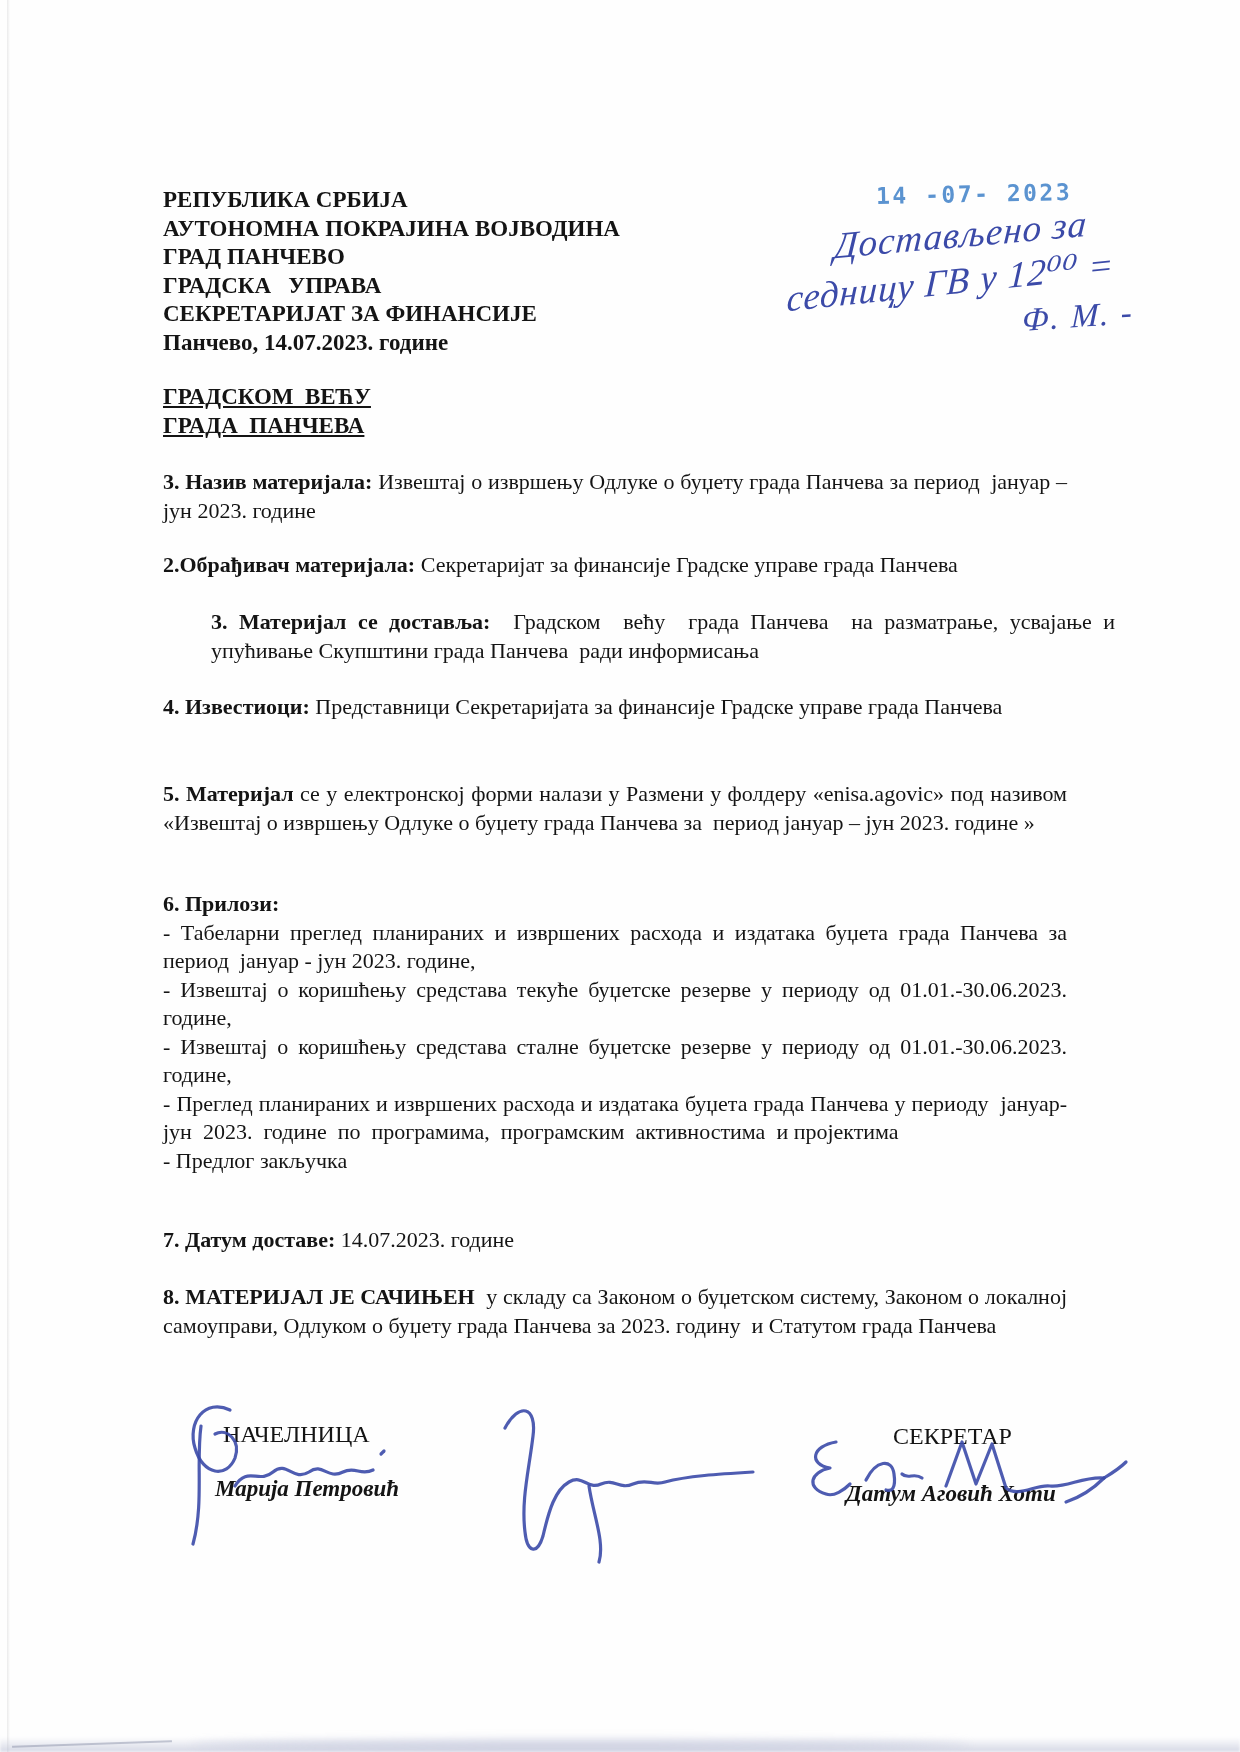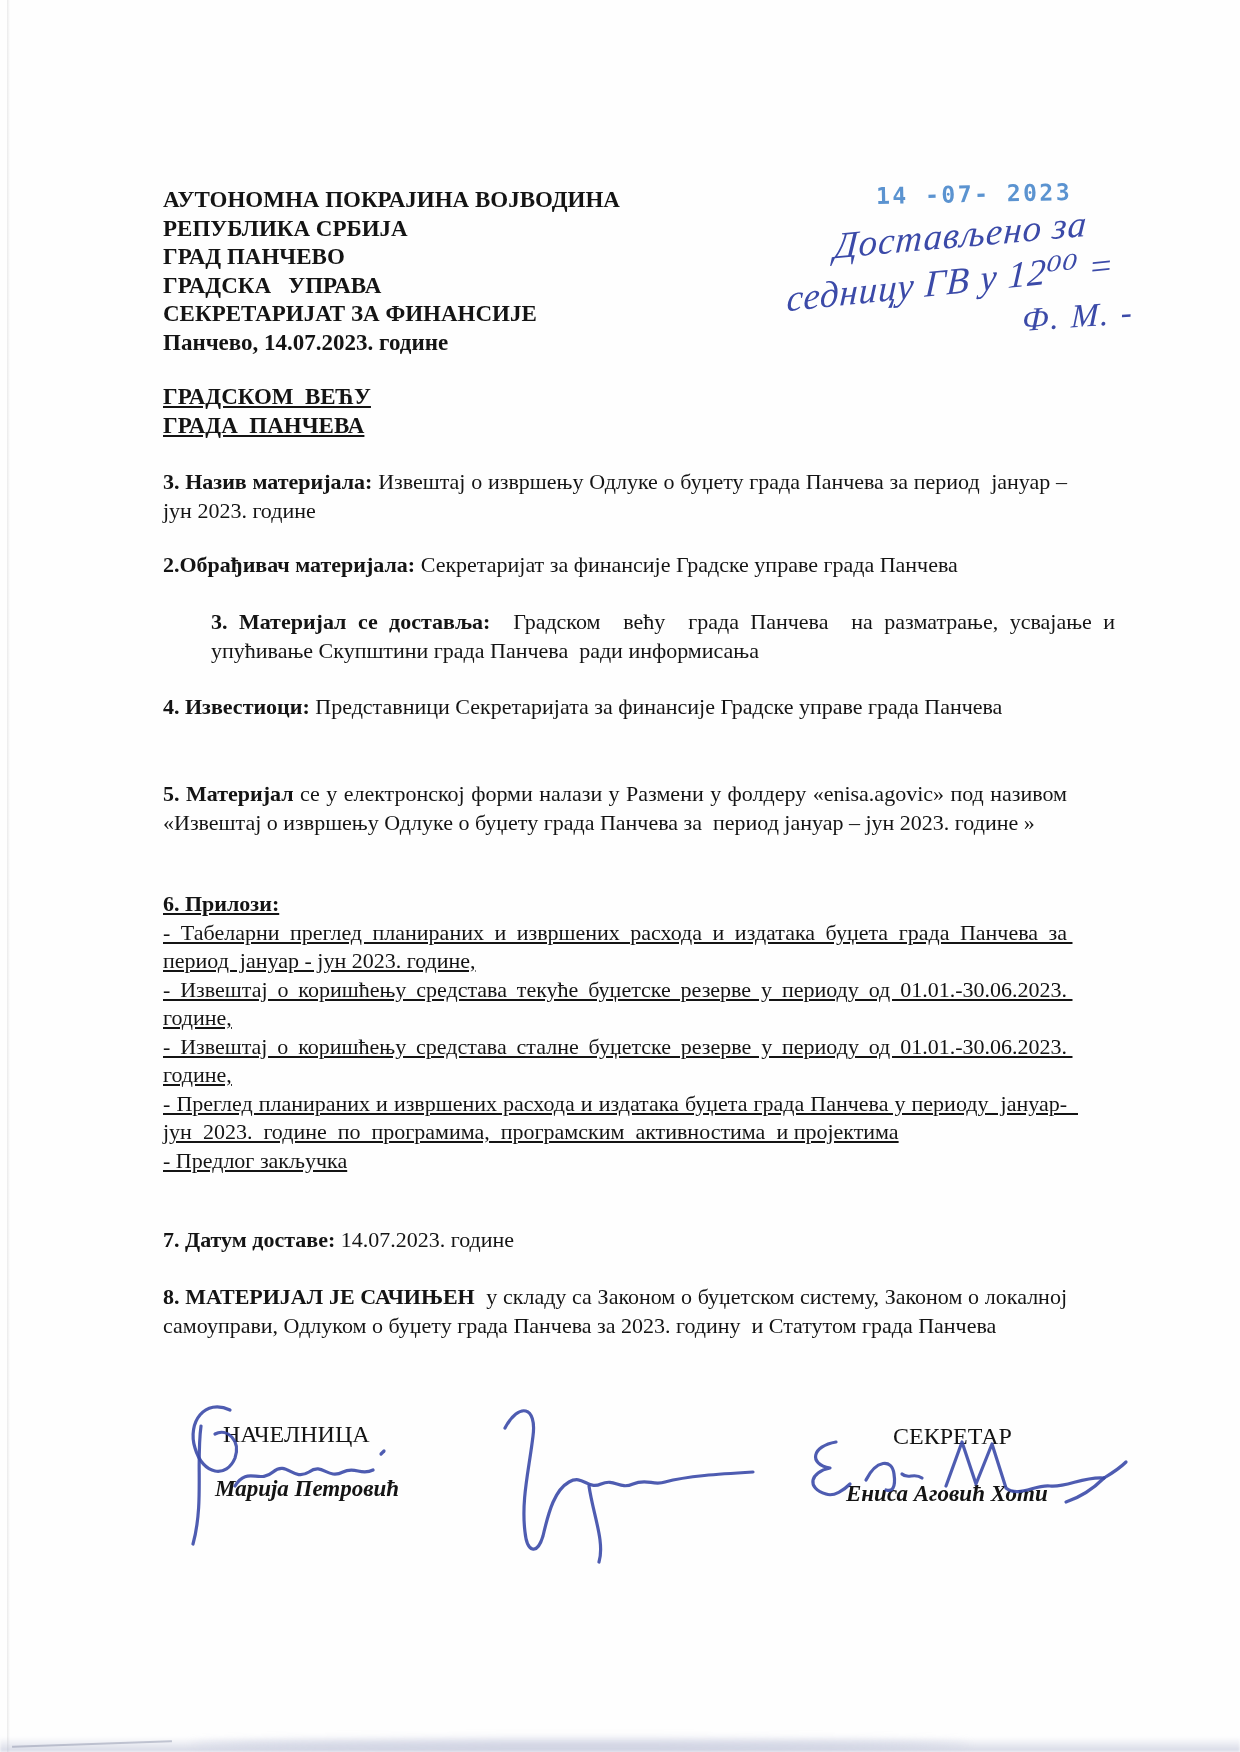--- a/index.html
+++ b/index.html
@@ -9,21 +9,21 @@
     font-family:"Liberation Serif",serif;color:#141414;
   }
   .abs{position:absolute;}
   .t{white-space:pre-wrap;}
   
   .letterhead{left:163px;top:186px;width:905px;font-weight:bold;font-size:23px;line-height:28.5px;}
   .recipient{left:163px;top:383px;width:905px;font-weight:bold;font-size:23px;line-height:28.5px;text-decoration:underline;}
   
   .par{left:163px;width:904px;font-size:22px;line-height:28.5px;text-align:justify;}
   .par b{font-weight:bold;}
-  .par p{margin:0;text-decoration:underline;}
+  .par p{margin:0;}
   
   .stamp{
     left:876px;top:181px;
     font-family:"DejaVu Sans Mono",monospace;font-weight:bold;
     font-size:23px;letter-spacing:2.5px;color:#4e8bcd;opacity:.92;
     transform:rotate(-1.2deg);
   }
   
   .hand{font-style:italic;color:#3b4aa8;font-family:"Liberation Serif","DejaVu Serif",serif;}
   .hand-1{left:834px;top:213px;font-size:37px;letter-spacing:1px;transform:rotate(-5deg) skewX(-9deg);}
@@ -52,22 +52,22 @@
 
   <div class="abs scan-edge"></div>
 
   <div class="abs stamp t">14 -07- 2023</div>
 
   <div class="abs hand hand-1 t">Достављено за</div>
   <div class="abs hand hand-2 t">седницу ГВ у 12⁰⁰ =</div>
   <div class="abs hand hand-3 t">Ф. М. -</div>
 
   <div class="abs letterhead">
+    <div class="t">РЕПУБЛИКА СРБИЈА</div>
     <div class="t">АУТОНОМНА ПОКРАЈИНА ВОЈВОДИНА</div>
-    <div class="t">РЕПУБЛИКА СРБИЈА</div>
     <div class="t">ГРАД ПАНЧЕВО</div>
     <div class="t">ГРАДСКА   УПРАВА</div>
     <div class="t">СЕКРЕТАРИЈАТ ЗА ФИНАНСИЈЕ</div>
     <div class="t">Панчево, 14.07.2023. године</div>
   </div>
 
   <div class="abs recipient">
     <div class="t">ГРАДСКОМ  ВЕЋУ</div>
     <div class="t">ГРАДА  ПАНЧЕВА</div>
   </div>
@@ -121,21 +121,21 @@
   <svg class="abs scribble" style="left:175px;top:1392px;" width="600" height="180" viewBox="0 0 600 180">
     <path d="M55,18 C30,6 12,30 20,56 C28,84 52,86 60,66 C66,48 52,36 40,42"></path>
     <path d="M26,34 C21,70 29,112 18,152"></path>
     <path d="M60,94 C72,74 84,92 98,80 C112,68 118,90 134,80 C148,70 152,88 168,80 C180,74 186,84 198,78"></path>
     <path d="M206,62 l3,-3"></path>
     <path d="M330,36 C344,10 362,14 358,44 C354,78 346,108 350,140 C352,160 362,164 368,144 C374,118 380,98 394,90 C408,82 412,98 426,92 C440,86 444,98 458,92 C472,86 478,94 490,90 C512,84 544,82 578,80"></path>
     <path d="M414,94 C418,122 430,150 424,170"></path>
   </svg>
 
   <div class="abs sig-title t" style="left:893px;top:1423px;">СЕКРЕТАР</div>
-  <div class="abs sig-name t" style="left:846px;top:1481px;">Ениса Аговић Хоти</div>
+  <div class="abs sig-name t" style="left:846px;top:1481px;">Датум Аговић Хоти</div>
   <svg class="abs scribble" style="left:798px;top:1428px;" width="340" height="100" viewBox="0 0 340 100">
     <path d="M38,14 C14,18 10,36 32,40 C12,44 8,60 28,66 C36,69 46,62 52,56"></path>
     <path d="M68,52 C78,32 94,30 96,46 C98,60 94,64 88,62"></path>
     <path d="M104,46 C110,52 116,44 124,50"></path>
     <path d="M148,58 L164,14 L178,56 L194,16 L208,60 C220,70 238,56 252,58 C268,60 286,48 306,50"></path>
     <path d="M306,50 C316,44 322,40 328,34"></path>
     <path d="M306,50 C294,62 280,70 268,74"></path>
   </svg>
 
   <div class="abs smudge-strip"></div>

